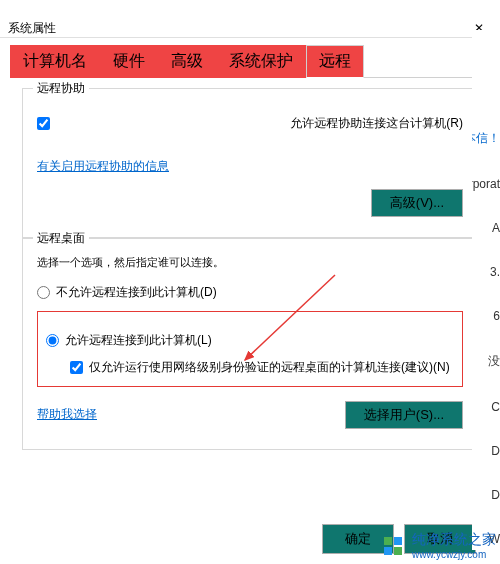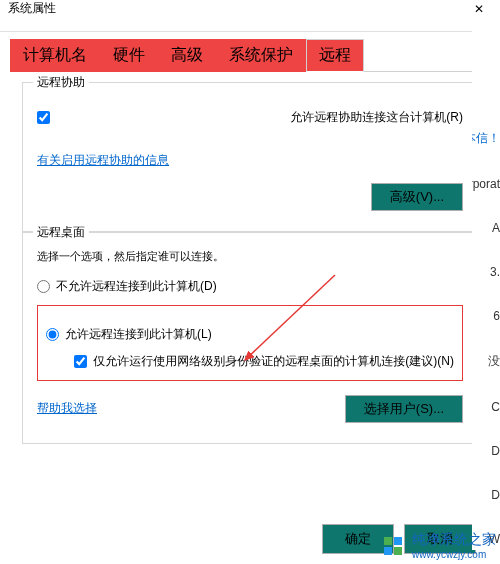--- a/index.html
+++ b/index.html
@@ -1,18 +1,18 @@
 <!DOCTYPE html>
 <html><head>
   <meta charset="utf-8">
   <style>
     * { margin: 0; padding: 0; box-sizing: border-box; font-family: "Microsoft YaHei", "Segoe UI", sans-serif; }
     body { width: 500px; height: 564px; background: #fff; position: relative; overflow: hidden; font-size: 12px; }
     
-    .title-bar { height: 32px; border-bottom: 1px solid #e0e0e0; display: flex; align-items: flex-start; padding: 0 8px; justify-content: space-between; }
+    .title-bar { height: 38px; border-bottom: 1px solid #e0e0e0; display: flex; align-items: flex-end; padding: 0 8px; justify-content: space-between; }
     .title-bar span { font-size: 12px; color: #000; }
     .close-btn { font-size: 14px; cursor: pointer; padding: 2px 8px; }
     
     .tabs-row { display: flex; margin: 6px 10px 0 10px; position: relative; border-bottom: 1px solid #d0d0d0; }
     .tab { padding: 5px 12px; border: 1px solid transparent; cursor: pointer; font-size: 16px; background: #ef4444; position: relative; top: 1px; }
     .tab.active { border: 1px solid #d0d0d0; border-bottom: 1px solid #fff; }
     
     .content { padding: 10px 22px; }
     
     .group { border: 1px solid #d8d8d8; padding: 16px 14px 20px 14px; position: relative; }
@@ -26,21 +26,21 @@
     
     .btn { background: #0f766e; border: 1px solid #adadad; padding: 4px 18px; cursor: pointer; font-size: 13px; min-width: 88px; }
     .advanced-row { display: flex; justify-content: flex-end; margin-top: 14px; }
     
     .desc-text { margin-bottom: 14px; font-size: 11px; }
     
     .radio-row { display: flex; align-items: center; gap: 6px; margin: 10px 0; }
     .radio-row input { width: 13px; height: 13px; }
     
     .highlight-box { border: 1.5px solid #e53935; padding: 10px 8px; margin: 10px 0; }
-    .nested-check { margin-left: 24px; margin-top: 8px; display: flex; align-items: flex-start; gap: 6px; justify-content: flex-end; }
+    .nested-check { margin-left: 24px; margin-top: 8px; display: flex; align-items: flex-start; gap: 6px; }
     .nested-check input { margin-top: 2px; width: 13px; height: 13px; }
     .nested-check-label { line-height: 1.4; }
     
     .bottom-row { display: flex; justify-content: space-between; align-items: center; margin-top: 14px; }
     
     .dialog-buttons { position: absolute; bottom: 10px; right: 24px; display: flex; gap: 10px; }
     .dialog-buttons .btn { min-width: 72px; padding: 5px 18px; }
     
     .arrow-svg { position: absolute; top: 270px; left: 225px; pointer-events: none; }
     

